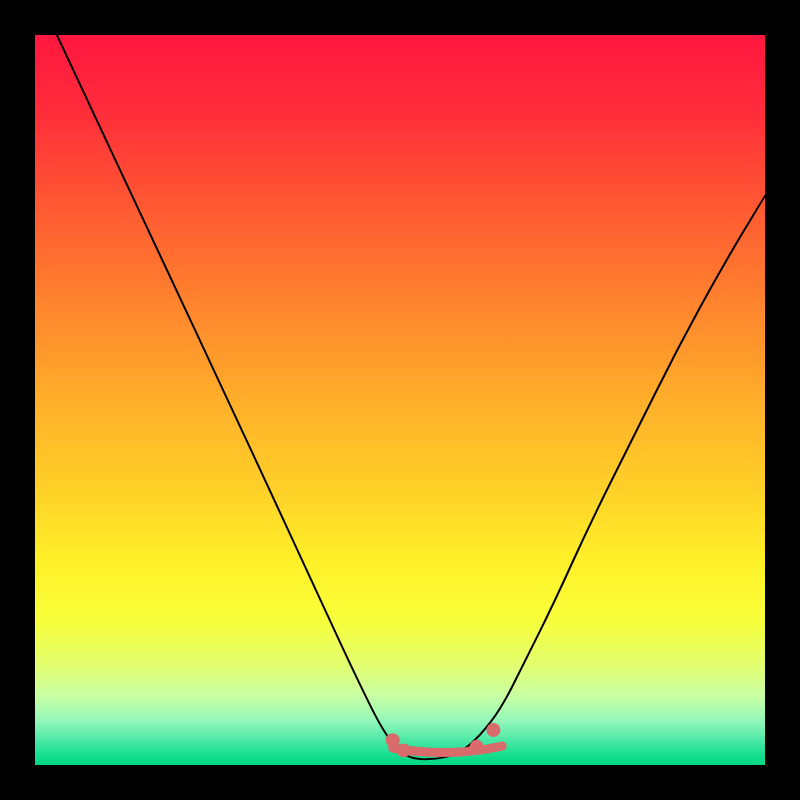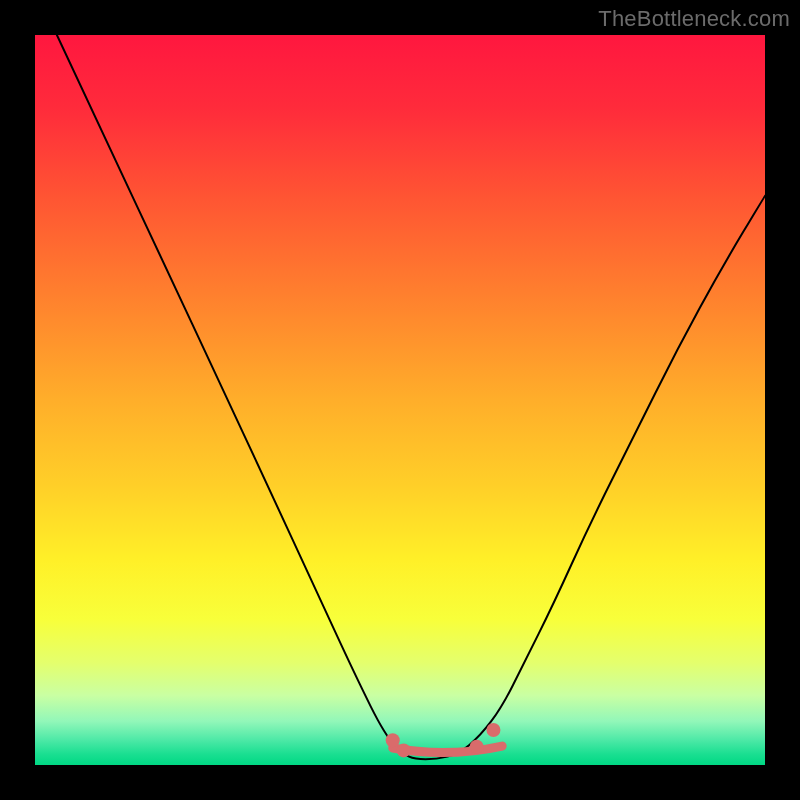--- a/index.html
+++ b/index.html
@@ -80,15 +80,14 @@
       <path id="highlight-path" fill="none" stroke-width="9" stroke-linecap="round" stroke="#d96b6b" d="M 357.7 713.05 Q 412.45 723.05 467.2 711.05"></path>
       <g id="highlight-dots">
           <circle cx="357.7" cy="705.18" r="7" fill="#d96b6b"></circle>
           <circle cx="368.65" cy="715.4" r="7" fill="#d96b6b"></circle>
           <circle cx="441.65" cy="711.75" r="7" fill="#d96b6b"></circle>
           <circle cx="458.44" cy="694.96" r="7" fill="#d96b6b"></circle>
         </g>
     </svg>
   </div>
 
-  <div class="watermark">TheBottleneck.com</div>
 
 </div>
 
 </body></html>

